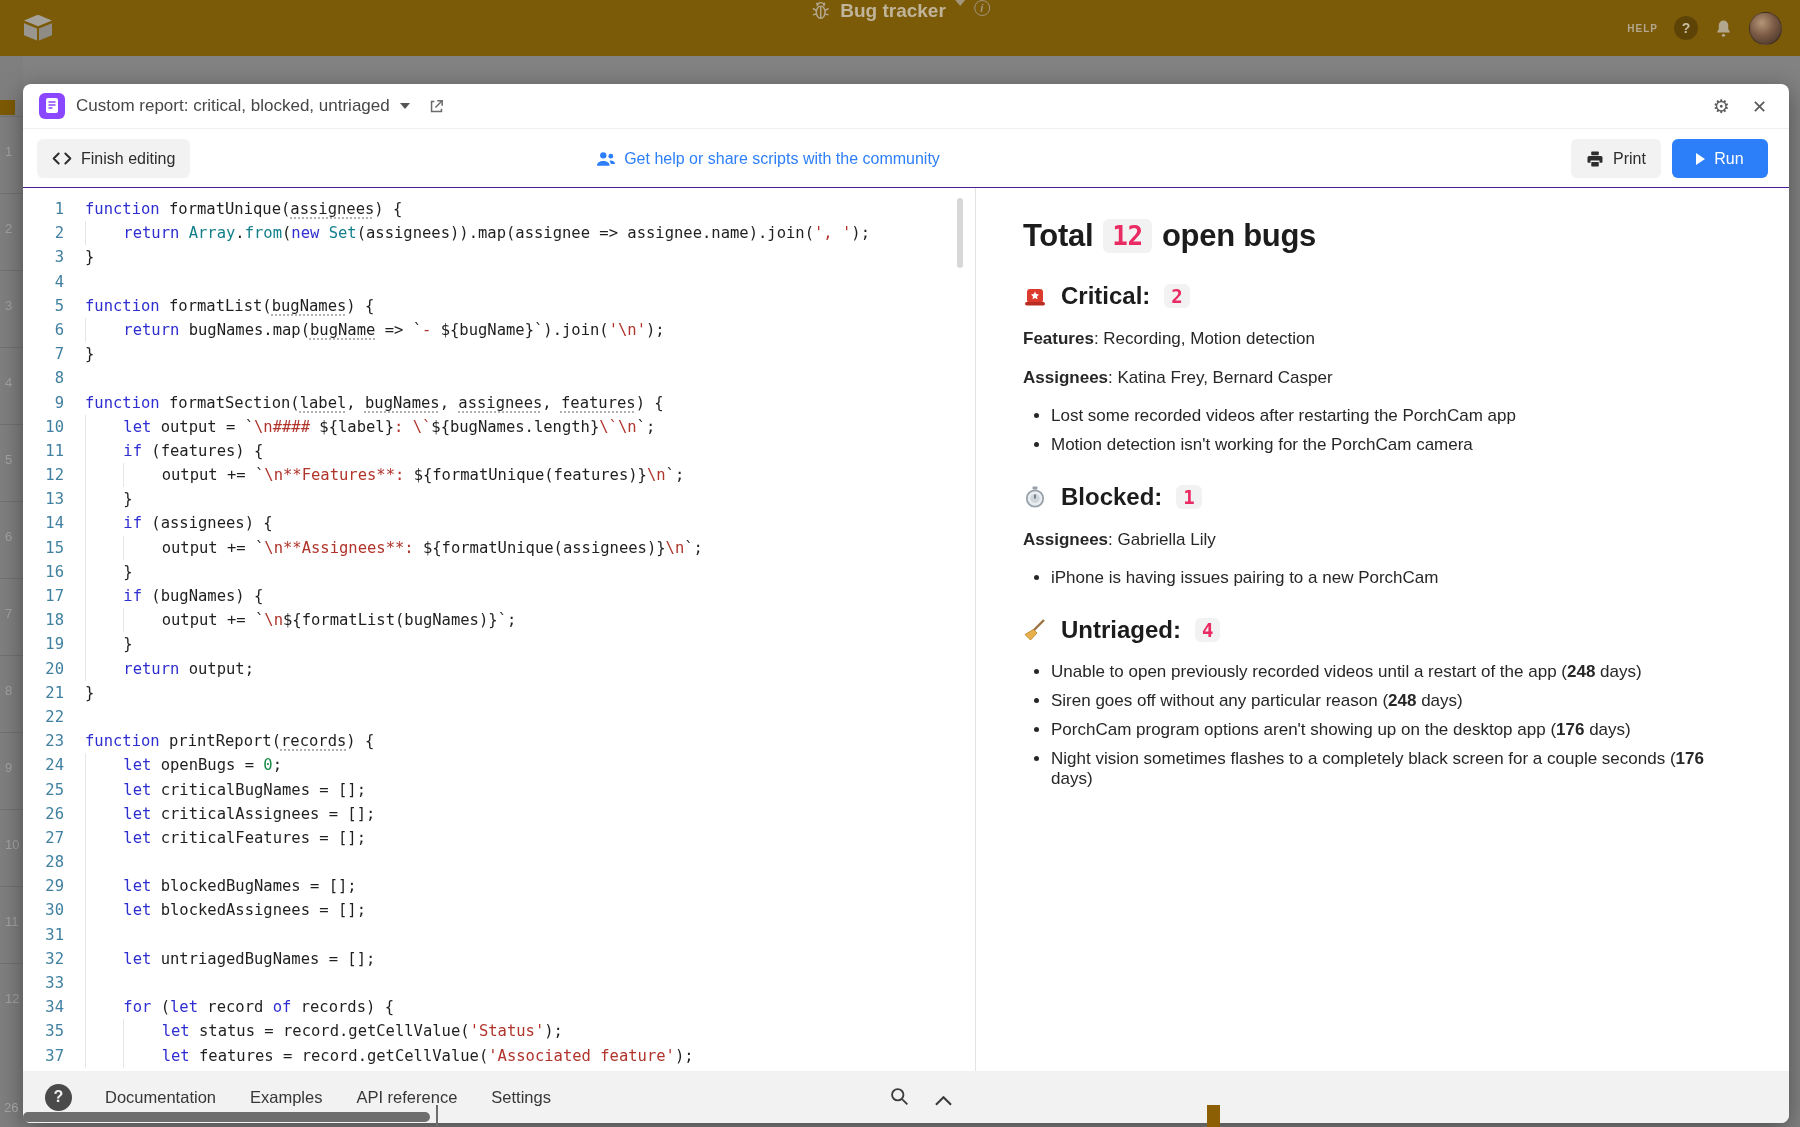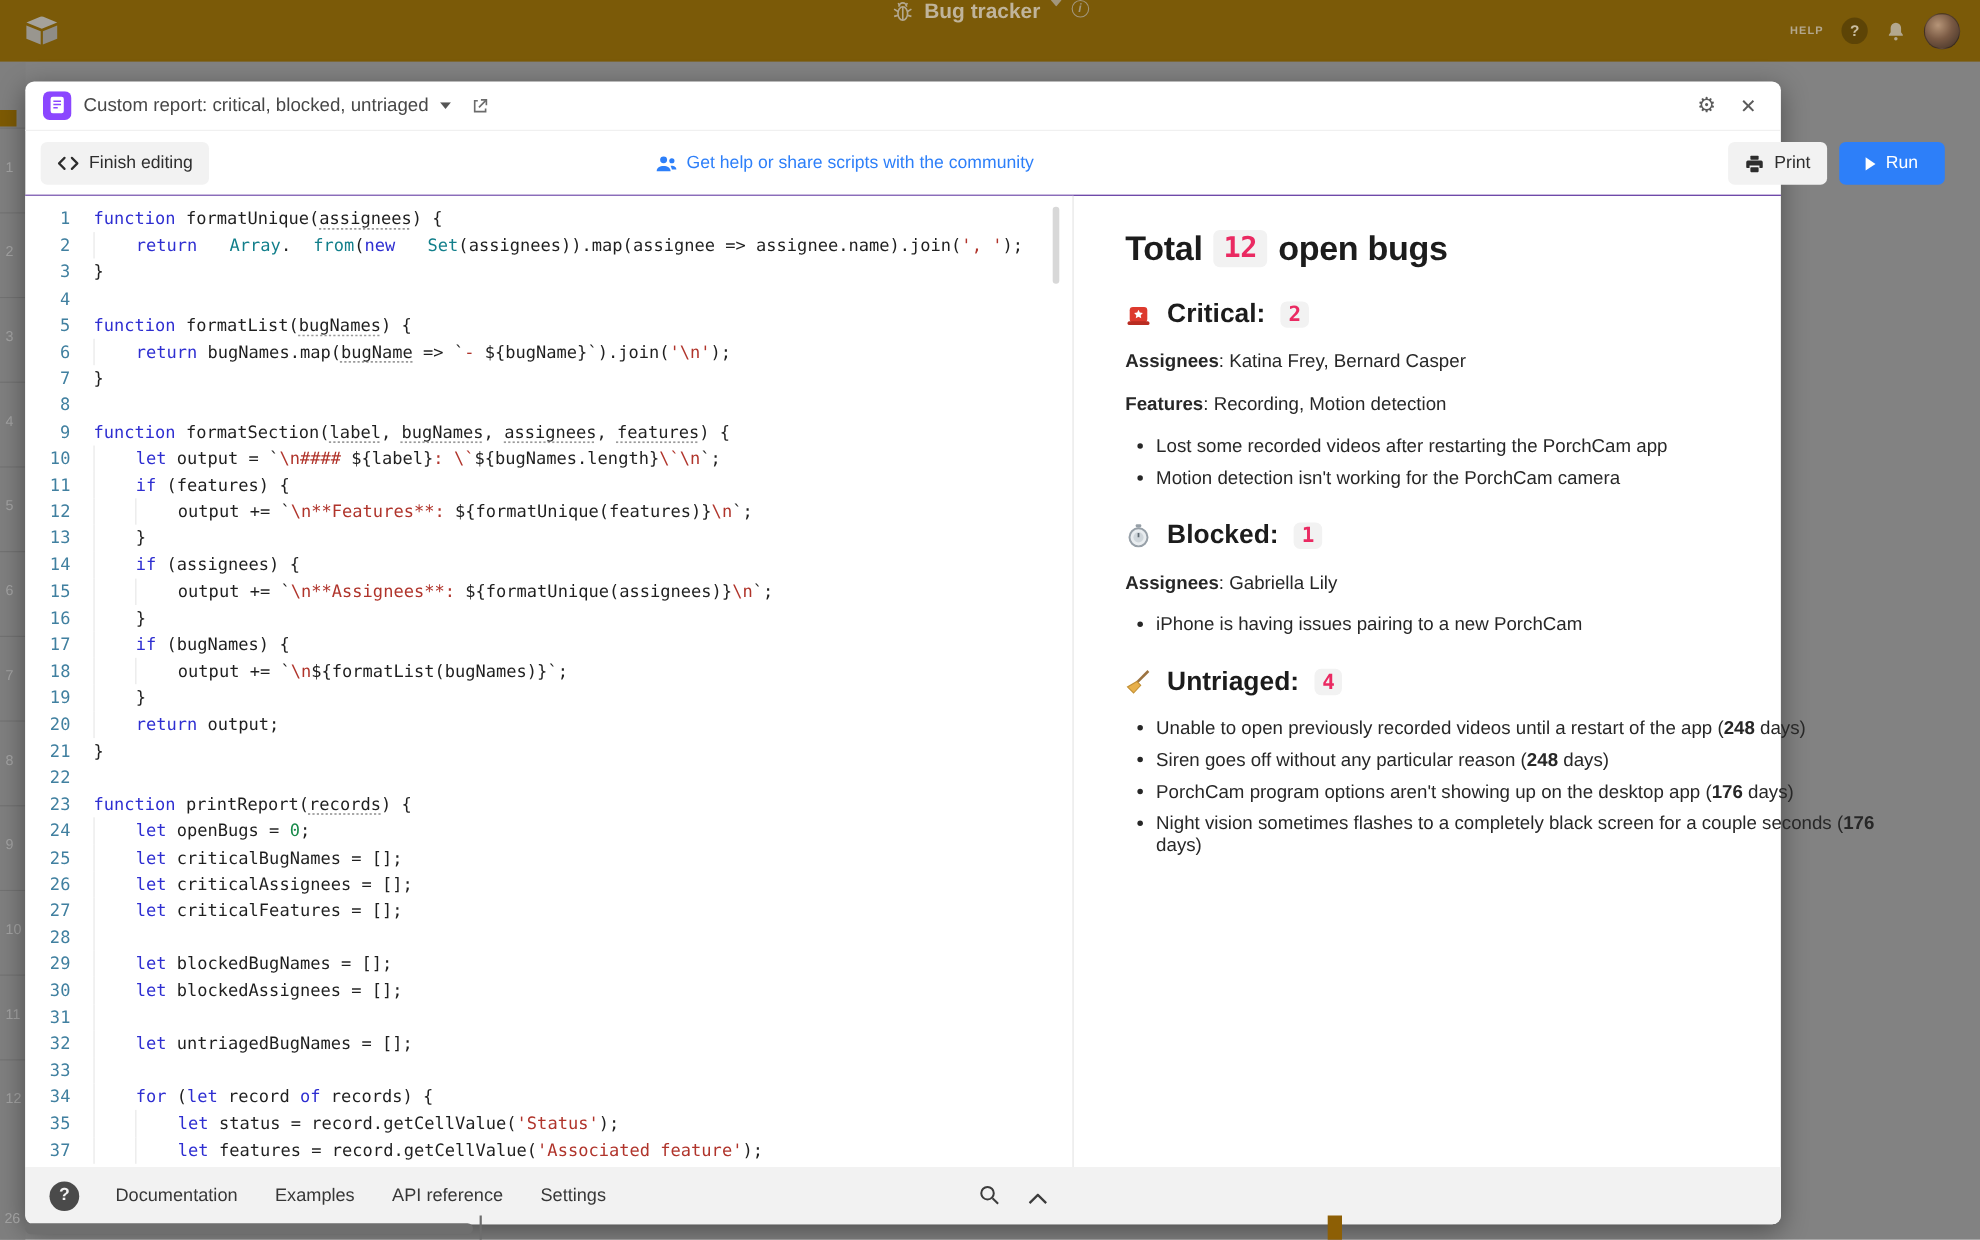--- a/index.html
+++ b/index.html
@@ -22,21 +22,21 @@
   
   .bd-strip{position:absolute;left:0;top:56px;width:23px;height:1071px;background:#7f7f7f;overflow:hidden;}
   .bd-strip .rowline{position:absolute;left:0;width:23px;height:1px;background:#727272;}
   .bd-strip .rownum{position:absolute;left:5px;color:#a3a3a3;font-size:13px;}
   .bd-orange-cell{position:absolute;left:0;top:44px;width:15px;height:15px;background:#7d5a04;}
   .bd-bottom-num{position:absolute;left:4px;top:1100px;color:#9f9f9f;font-size:13px;z-index:3;}
   .bd-hscroll{position:absolute;left:23px;top:1112px;width:407px;height:10px;border-radius:5px;background:#6e6e6e;z-index:3;}
   .bd-vline{position:absolute;left:436px;top:1105px;width:2px;height:22px;background:#6d6d6d;z-index:3;}
   .bd-orangebar{position:absolute;left:1207px;top:1105px;width:13px;height:22px;background:#8d5f05;z-index:3;}
   
-  .modal{position:absolute;left:23px;top:74px;width:1596px;height:1039px;background:#fff;border-radius:8px;box-shadow:0 6px 24px rgba(0,0,0,.4);z-index:2;}
+  .modal{position:absolute;left:23px;top:84px;width:1766px;height:1039px;background:#fff;border-radius:8px;box-shadow:0 6px 24px rgba(0,0,0,.4);z-index:2;}
   
   .m-header{position:absolute;left:0;top:0;width:100%;height:45px;display:flex;align-items:center;padding-left:16px;border-bottom:1px solid #efefef;}
   .m-doc-icon{width:26px;height:26px;flex:0 0 auto;}
   .m-title{margin-left:11px;font-size:17px;color:#474747;}
   .m-caret{margin-left:10px;display:flex;align-items:center;}
   .m-share{margin-left:18px;display:flex;align-items:center;cursor:pointer;}
   .m-hdr-right{position:absolute;right:22px;top:0;height:45px;display:flex;align-items:center;gap:22px;}
   .m-gear{font-family:"DejaVu Sans",sans-serif;font-size:19px;color:#5b5b5b;line-height:1;}
   .m-close{font-size:18px;color:#5b5b5b;line-height:1;}
   
@@ -50,21 +50,21 @@
   .m-run{position:absolute;left:1649px;top:10px;width:96px;justify-content:center;}
   .run-play{width:0;height:0;border-left:9px solid #fff;border-top:6px solid transparent;border-bottom:6px solid transparent;}
   
   .m-editor{position:absolute;left:0;top:104px;width:953px;height:883px;border-right:1px solid #e3e3e3;overflow:hidden;background:#fff;padding-top:9px;cursor:text;}
   .ed-scrollthumb{position:absolute;left:934px;top:114px;width:6px;height:70px;border-radius:3px;background:#d8d8d8;}
   .cl{display:flex;height:24.2px;line-height:24.2px;font-family:"DejaVu Sans Mono","Liberation Mono",monospace;font-size:15.5px;white-space:pre;}
   .ln{flex:0 0 62px;text-align:right;padding-right:21px;color:#4180a0;user-select:none;}
   .code{color:#1f1f1f;}
   .g{display:inline-block;white-space:pre;border-left:1px solid #e6e6e6;}
   .tok-k{color:#2e2ed1;}
-  .tok-b{color:#127f8b;margin-left:20px;}
+  .tok-b{color:#127f8b;}
   .tok-s{color:#b0342b;}
   .tok-n{color:#188a4a;}
   .tok-v{color:#1f1f1f;}
   .tok-p{color:#1f1f1f;text-decoration:underline dotted #9a9a9a;text-underline-offset:4px;}
   
   .m-report{position:absolute;left:953px;top:104px;width:801px;height:883px;overflow:hidden;padding:30px 42px 0 47px;color:#242424;}
   .rp-title{font-size:31px;font-weight:700;color:#1c1c1c;letter-spacing:-0.3px;display:flex;align-items:center;gap:10px;}
   .chip{background:#f2f2f2;border-radius:6px;color:#ea2a62;font-family:"DejaVu Sans Mono","Liberation Mono",monospace;font-weight:700;}
   .chip-big{font-size:26px;padding:2px 9px;}
   .chip-small{font-size:19px;padding:1px 7px;}
@@ -255,22 +255,22 @@
             <span style="display: flex;">
               <svg width="24" height="24" viewBox="0 0 24 24">
                 <rect x="4" y="5" width="16" height="14" rx="3" fill="#dd3a2e"></rect>
                 <rect x="2" y="18" width="20" height="3.5" rx="1.7" fill="#b92c22"></rect>
                 <path d="M12 7.5l1.2 2.6 2.8.4-2 2 .5 2.8L12 14l-2.5 1.3.5-2.8-2-2 2.8-.4z" fill="#fff"></path>
               </svg>
             </span>
             <span class="lbl">Critical:</span>
             <span class="chip chip-small">2</span>
           </div>
+          <div class="rp-meta"><b>Features</b>: Recording, Motion detection</div>
           <div class="rp-meta"><b>Assignees</b>: Katina Frey, Bernard Casper</div>
-          <div class="rp-meta"><b>Features</b>: Recording, Motion detection</div>
           <ul class="rp-ul">
             <li>Lost some recorded videos after restarting the PorchCam app</li>
             <li>Motion detection isn't working for the PorchCam camera</li>
           </ul>
         </div>
         <div class="rp-section">
           <div class="rp-h3">
             <span style="display: flex;">
               <svg width="24" height="24" viewBox="0 0 24 24">
                 <rect x="9.5" y="1.5" width="5" height="3" rx="1" fill="#97a0a8"></rect>

